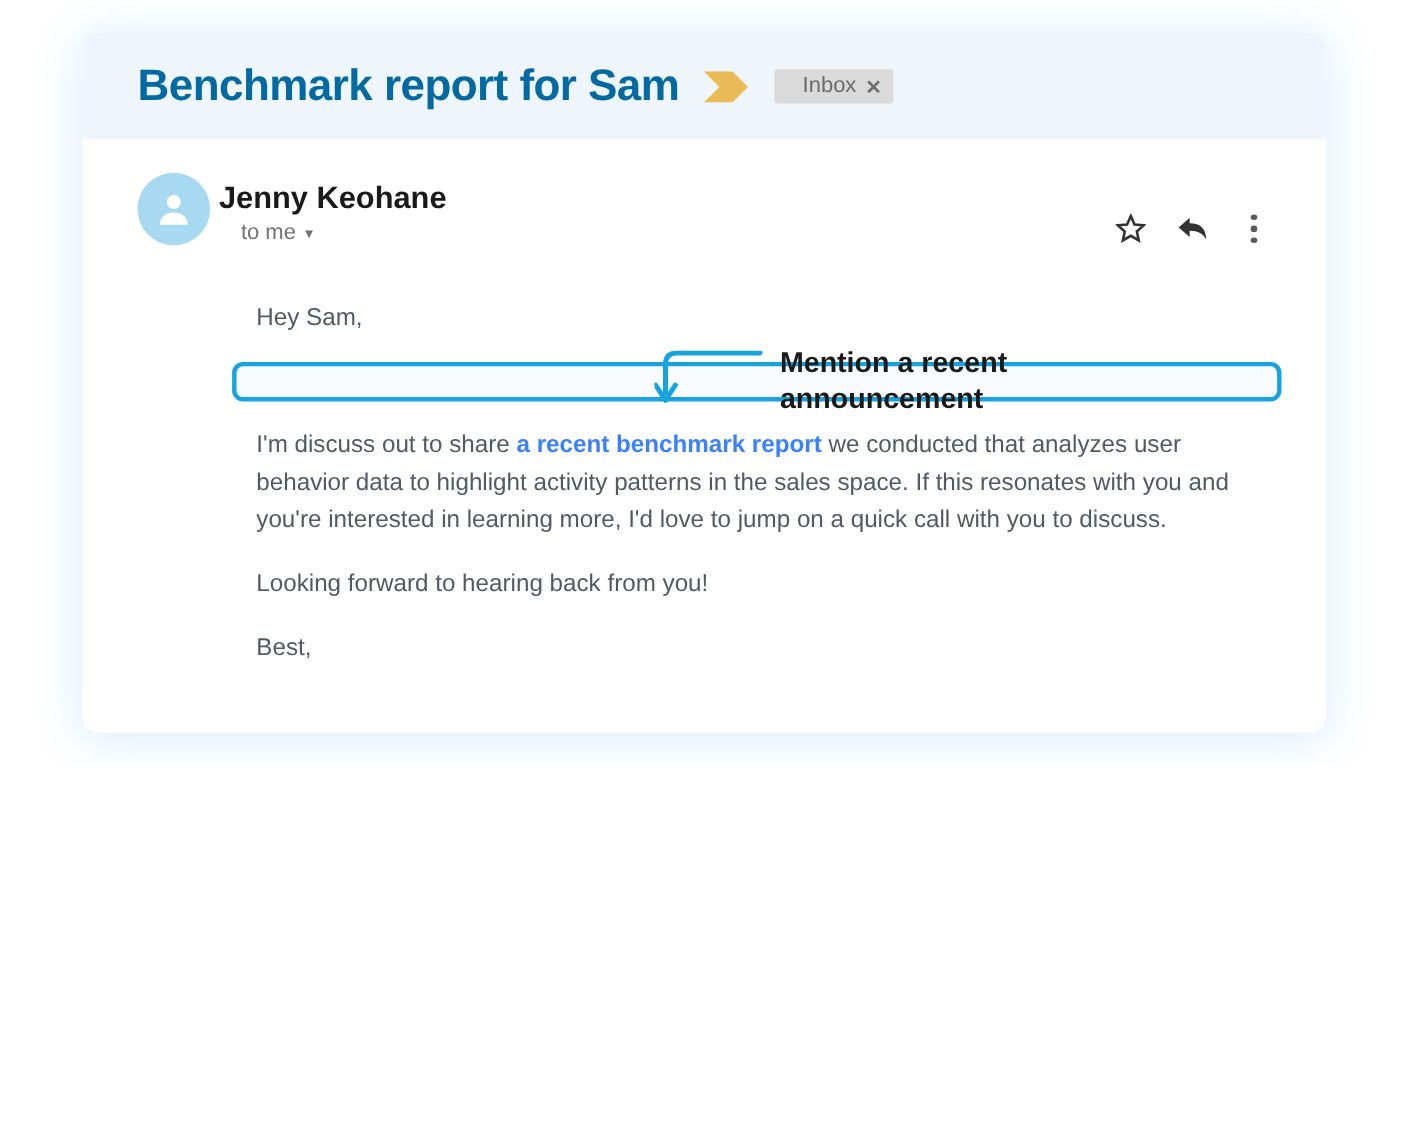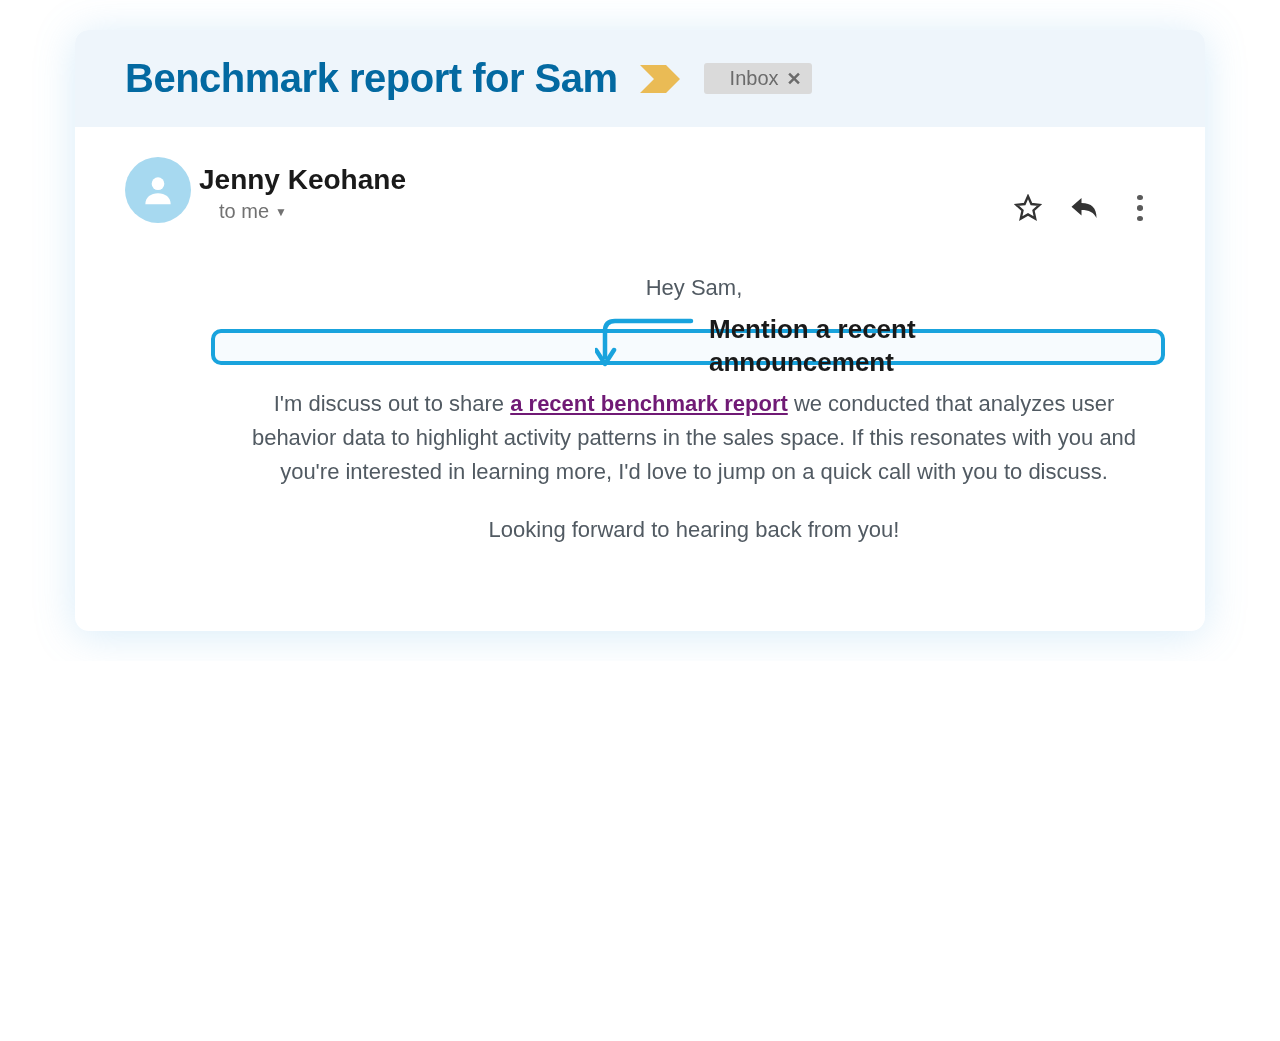--- a/index.html
+++ b/index.html
@@ -135,35 +135,33 @@
     .body-content {
       margin-left: 108px;
       margin-top: 48px;
       font-size: 22px;
       line-height: 1.55;
       color: #515a62;
       position: relative;
     }
     .body-paragraph {
       margin-bottom: 24px;
-      text-align: center;
     }
     .highlight-box {
       border: 4px solid #19a3dd;
       background: #f7fbfe;
       border-radius: 10px;
       padding: 14px 22px;
       margin: 8px 0 22px 0;
       margin-left: -22px;
       margin-right: -10px;
     }
     .link-text {
-      color: #701a75;
+      color: #3b82f6;
       font-weight: 700;
-      text-decoration: underline;
       cursor: pointer;
     }
     .annotation {
       position: absolute;
       top: -58px;
       left: 380px;
       display: flex;
       align-items: flex-start;
       gap: 14px;
       margin-top: 40px;
@@ -247,18 +245,19 @@
         </div>
       </div>
 
       <div class="body-paragraph">
         <span>I'm discuss out to share </span><span class="link-text">a recent benchmark report</span><span> we conducted that analyzes user behavior data to highlight activity patterns in the sales space. If this resonates with you and you're interested in learning more, I'd love to jump on a quick call with you to discuss.</span>
       </div>
 
       <div class="body-paragraph">Looking forward to hearing back from you!</div>
 
       <div>
+        <div>Best,</div>
       </div>
 
     </div>
 
   </div>
 </div>
 
 </body></html>

